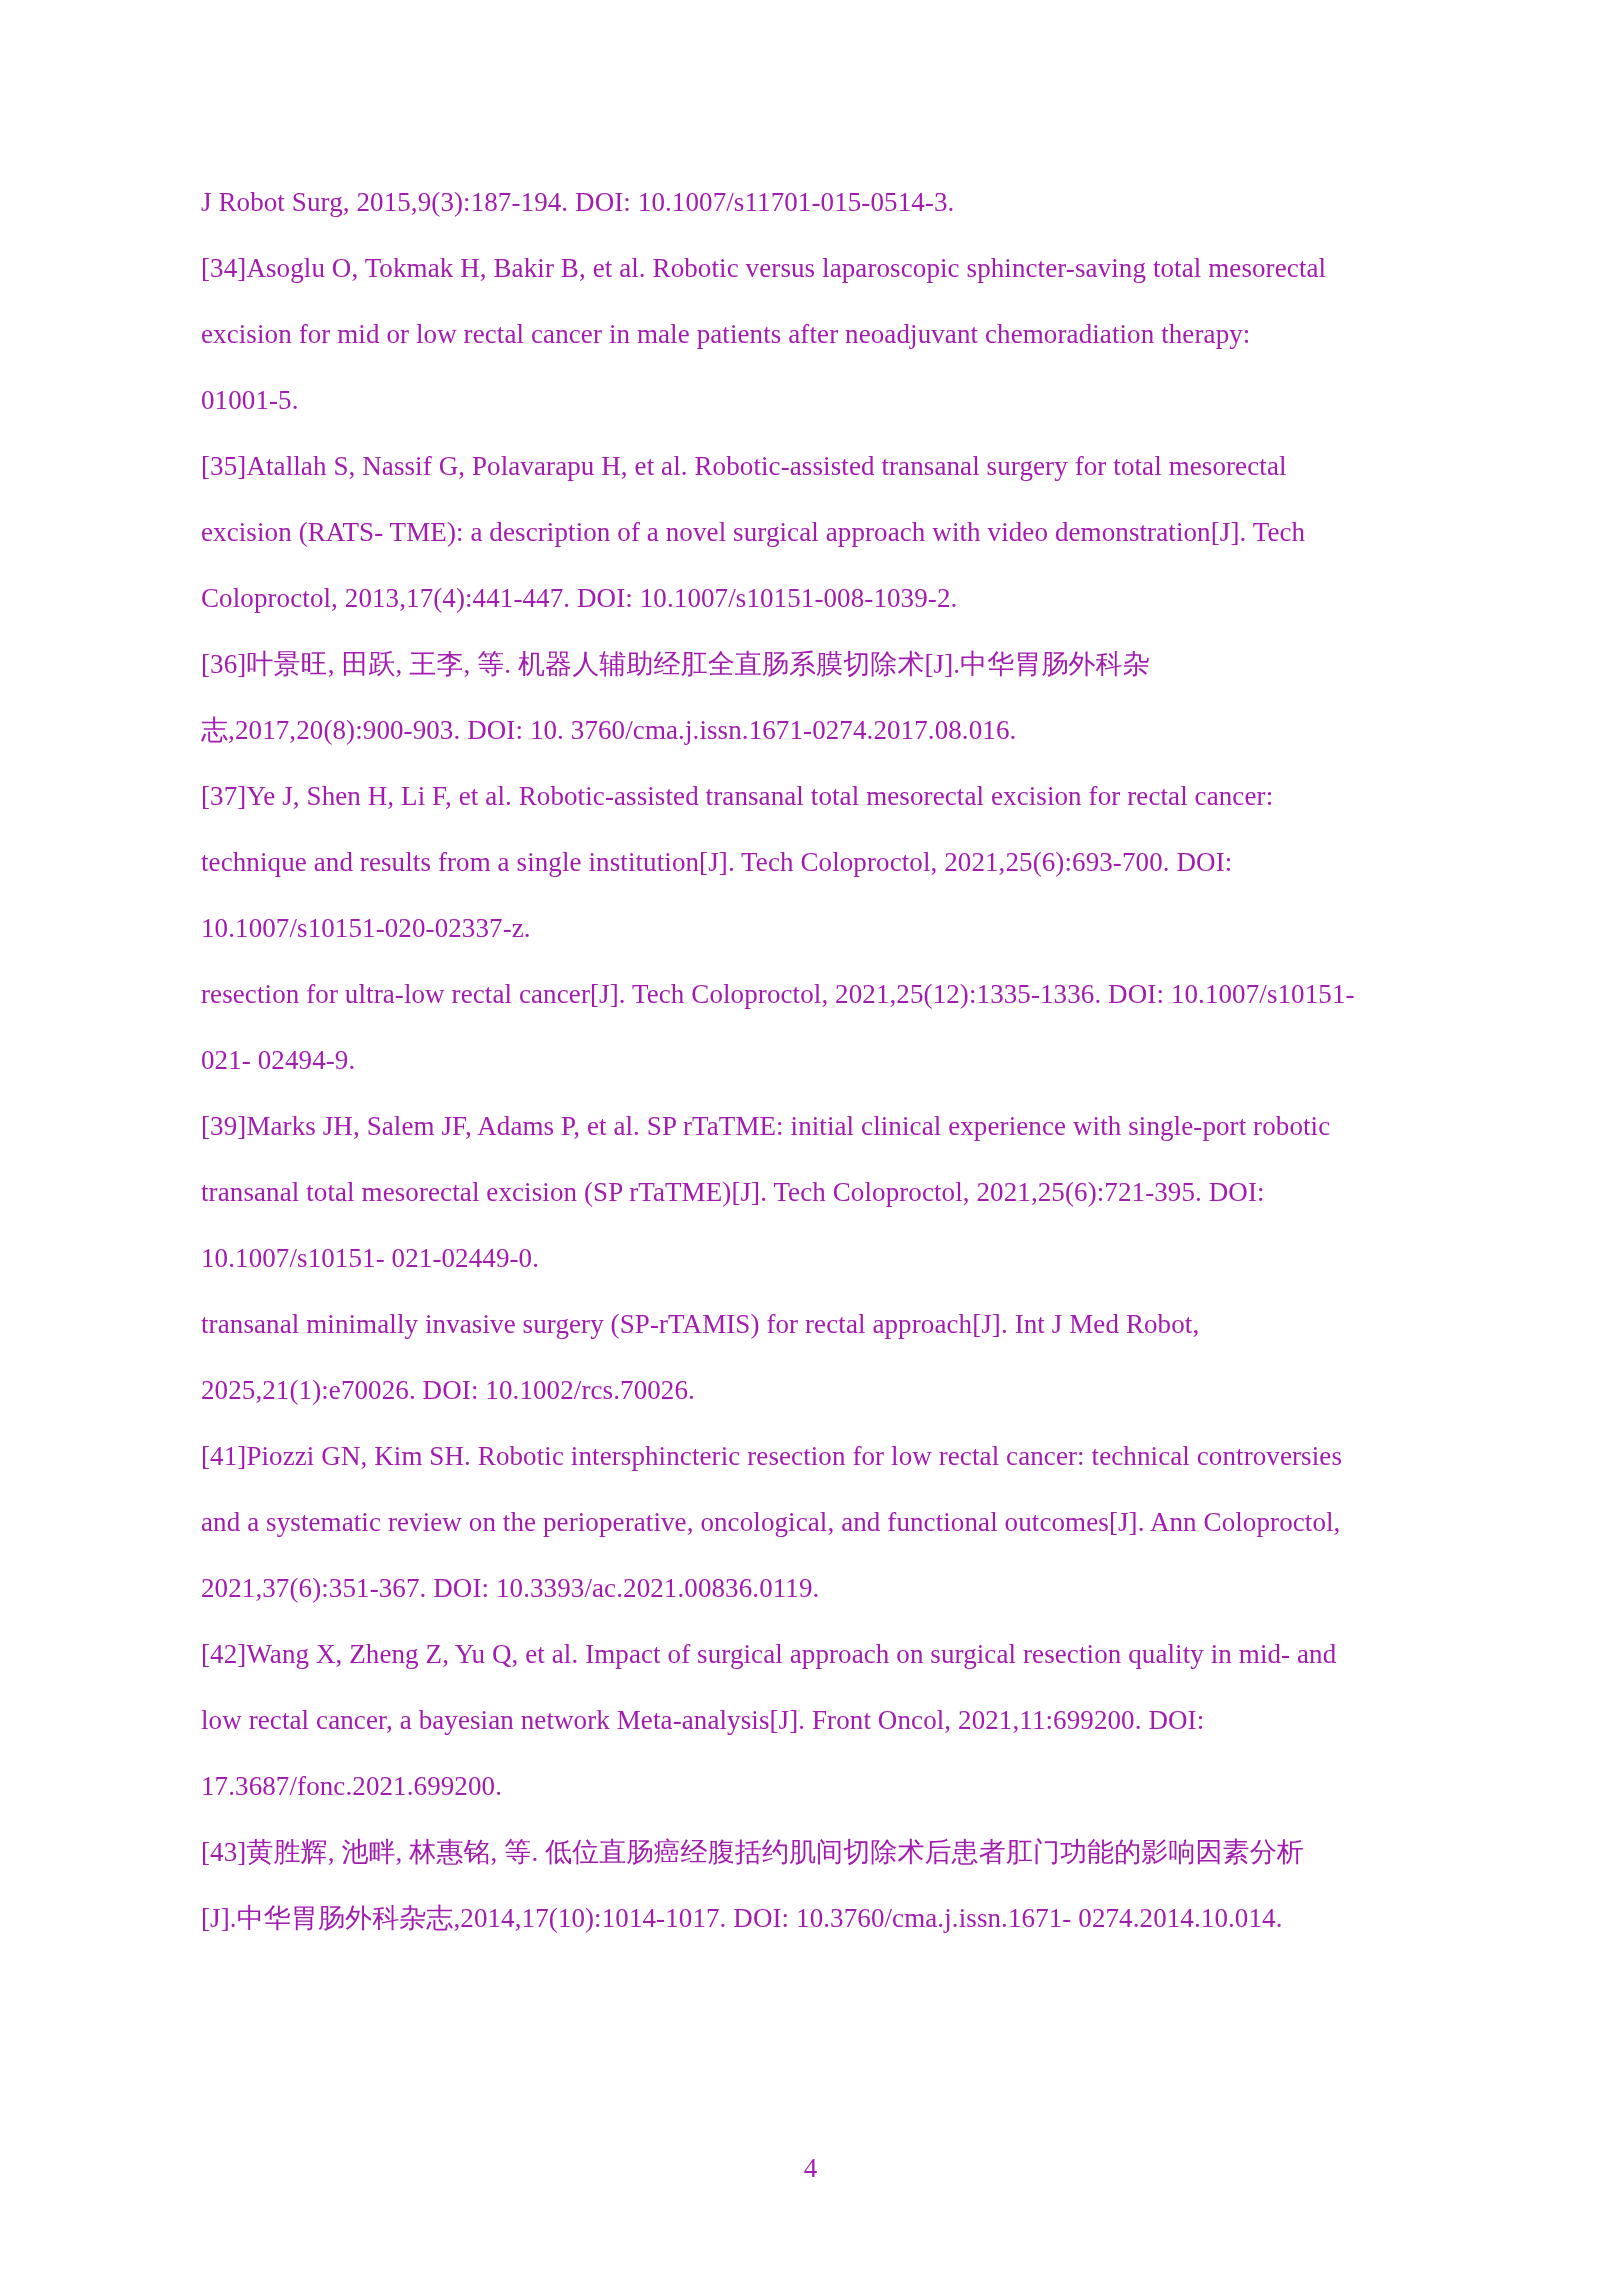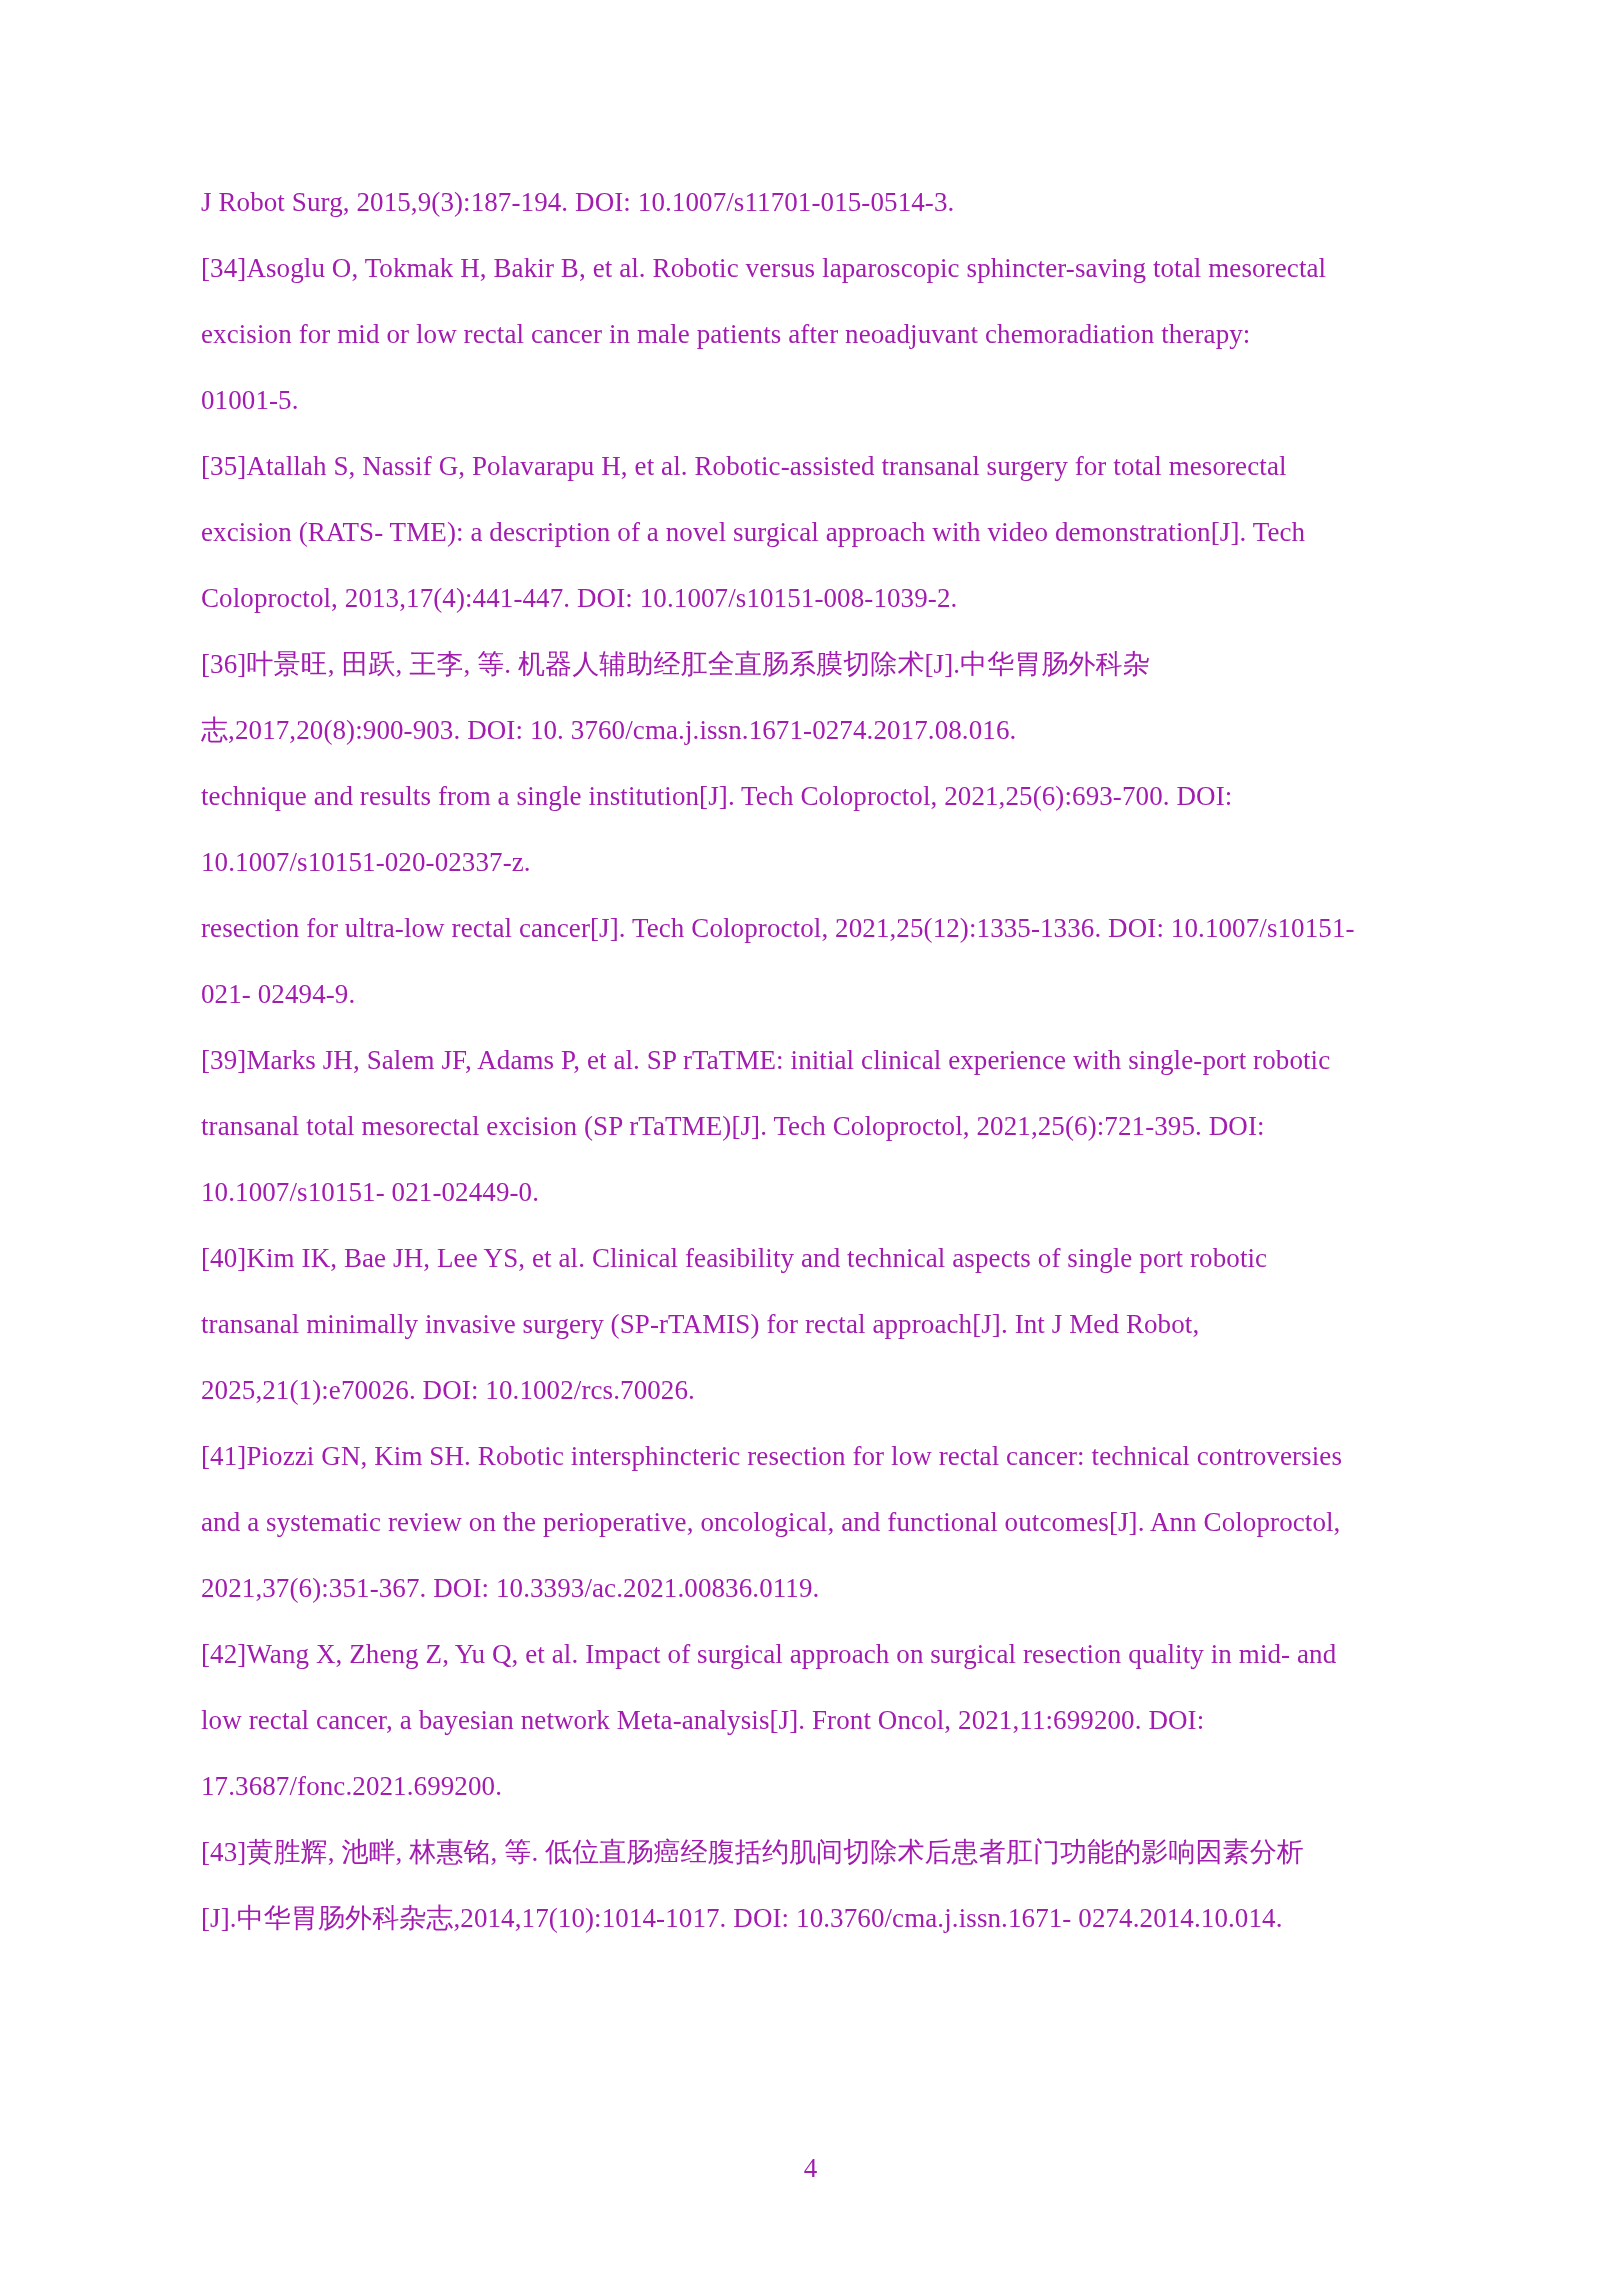--- a/index.html
+++ b/index.html
@@ -45,28 +45,28 @@
   <div class="text-block" id="references-container">
       <div class="ref-line">J Robot Surg, 2015,9(3):187-194. DOI: 10.1007/s11701-015-0514-3.</div>
       <div class="ref-line">[34]Asoglu O, Tokmak H, Bakir B, et al. Robotic versus laparoscopic sphincter-saving total mesorectal</div>
       <div class="ref-line">excision for mid or low rectal cancer in male patients after neoadjuvant chemoradiation therapy:</div>
       <div class="ref-line">01001-5.</div>
       <div class="ref-line">[35]Atallah S, Nassif G, Polavarapu H, et al. Robotic-assisted transanal surgery for total mesorectal</div>
       <div class="ref-line">excision (RATS- TME): a description of a novel surgical approach with video demonstration[J]. Tech</div>
       <div class="ref-line">Coloproctol, 2013,17(4):441-447. DOI: 10.1007/s10151-008-1039-2.</div>
       <div class="ref-line">[36]叶景旺, 田跃, 王李, 等. 机器人辅助经肛全直肠系膜切除术[J].中华胃肠外科杂</div>
       <div class="ref-line">志,2017,20(8):900-903. DOI: 10. 3760/cma.j.issn.1671-0274.2017.08.016.</div>
+      <div class="ref-line">[37]Ye J, Shen H, Li F, et al. Robotic-assisted transanal total mesorectal excision for rectal cancer:</div>
       <div class="ref-line">technique and results from a single institution[J]. Tech Coloproctol, 2021,25(6):693-700. DOI:</div>
       <div class="ref-line">10.1007/s10151-020-02337-z.</div>
       <div class="ref-line">resection for ultra-low rectal cancer[J]. Tech Coloproctol, 2021,25(12):1335-1336. DOI: 10.1007/s10151-</div>
       <div class="ref-line">021- 02494-9.</div>
       <div class="ref-line">[39]Marks JH, Salem JF, Adams P, et al. SP rTaTME: initial clinical experience with single-port robotic</div>
       <div class="ref-line">transanal total mesorectal excision (SP rTaTME)[J]. Tech Coloproctol, 2021,25(6):721-395. DOI:</div>
       <div class="ref-line">10.1007/s10151- 021-02449-0.</div>
-      <div class="ref-line">[40]Kim IK, Bae JH, Lee YS, et al. Clinical feasibility and technical aspects of single port robotic</div>
       <div class="ref-line">transanal minimally invasive surgery (SP-rTAMIS) for rectal approach[J]. Int J Med Robot,</div>
       <div class="ref-line">2025,21(1):e70026. DOI: 10.1002/rcs.70026.</div>
       <div class="ref-line">[41]Piozzi GN, Kim SH. Robotic intersphincteric resection for low rectal cancer: technical controversies</div>
       <div class="ref-line">and a systematic review on the perioperative, oncological, and functional outcomes[J]. Ann Coloproctol,</div>
       <div class="ref-line">2021,37(6):351-367. DOI: 10.3393/ac.2021.00836.0119.</div>
       <div class="ref-line">[42]Wang X, Zheng Z, Yu Q, et al. Impact of surgical approach on surgical resection quality in mid- and</div>
       <div class="ref-line">low rectal cancer, a bayesian network Meta-analysis[J]. Front Oncol, 2021,11:699200. DOI:</div>
       <div class="ref-line">17.3687/fonc.2021.699200.</div>
       <div class="ref-line">[43]黄胜辉, 池畔, 林惠铭, 等. 低位直肠癌经腹括约肌间切除术后患者肛门功能的影响因素分析</div>
       <div class="ref-line">[J].中华胃肠外科杂志,2014,17(10):1014-1017. DOI: 10.3760/cma.j.issn.1671- 0274.2014.10.014.</div>

